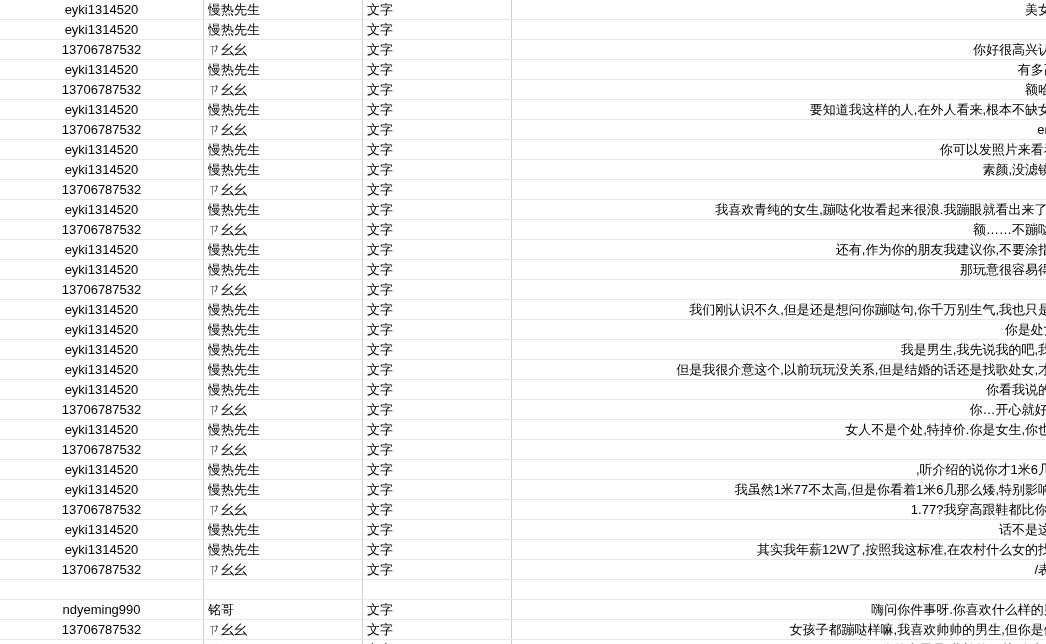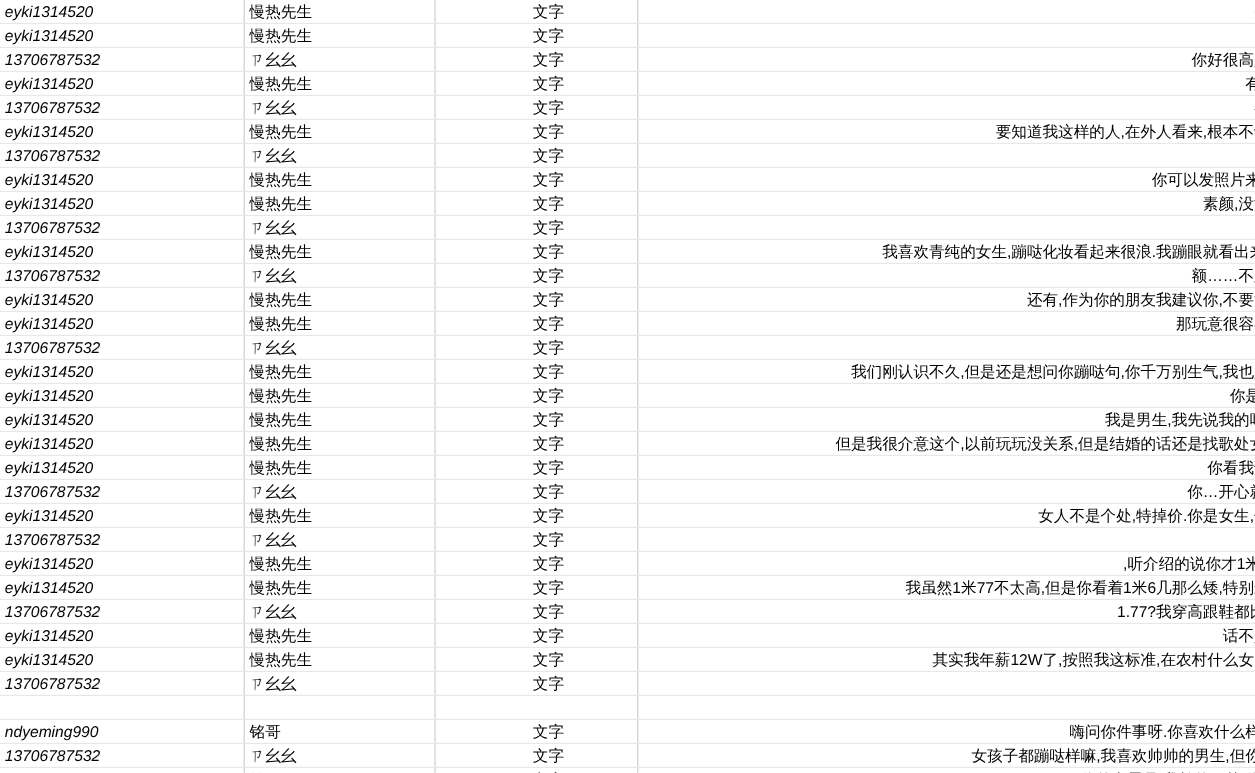--- a/index.html
+++ b/index.html
@@ -26,31 +26,30 @@
     padding: 0 4px;
     border-right: 1px solid #cfcfcf;
     border-bottom: 1px solid #e8e8e8;
     white-space: nowrap;
     overflow: hidden;
     font-size: 13px;
     vertical-align: middle;
   }
   td.c-id {
     width: 195px;
-    text-align: left;
-    font-style: italic;
+    text-align: center;
   }
   td.c-name {
     width: 150px;
     text-align: left;
   }
   td.c-type {
     width: 140px;
-    text-align: center;
-    padding-left: 24px;
+    text-align: left;
+    padding-left: 4px;
   }
   td.c-msg {
     width: 561px;
     text-align: right;
     padding-right: 10px;
     border-right: none;
   }
   tr.blank td {
     border-bottom: 1px solid #e8e8e8;
   }

